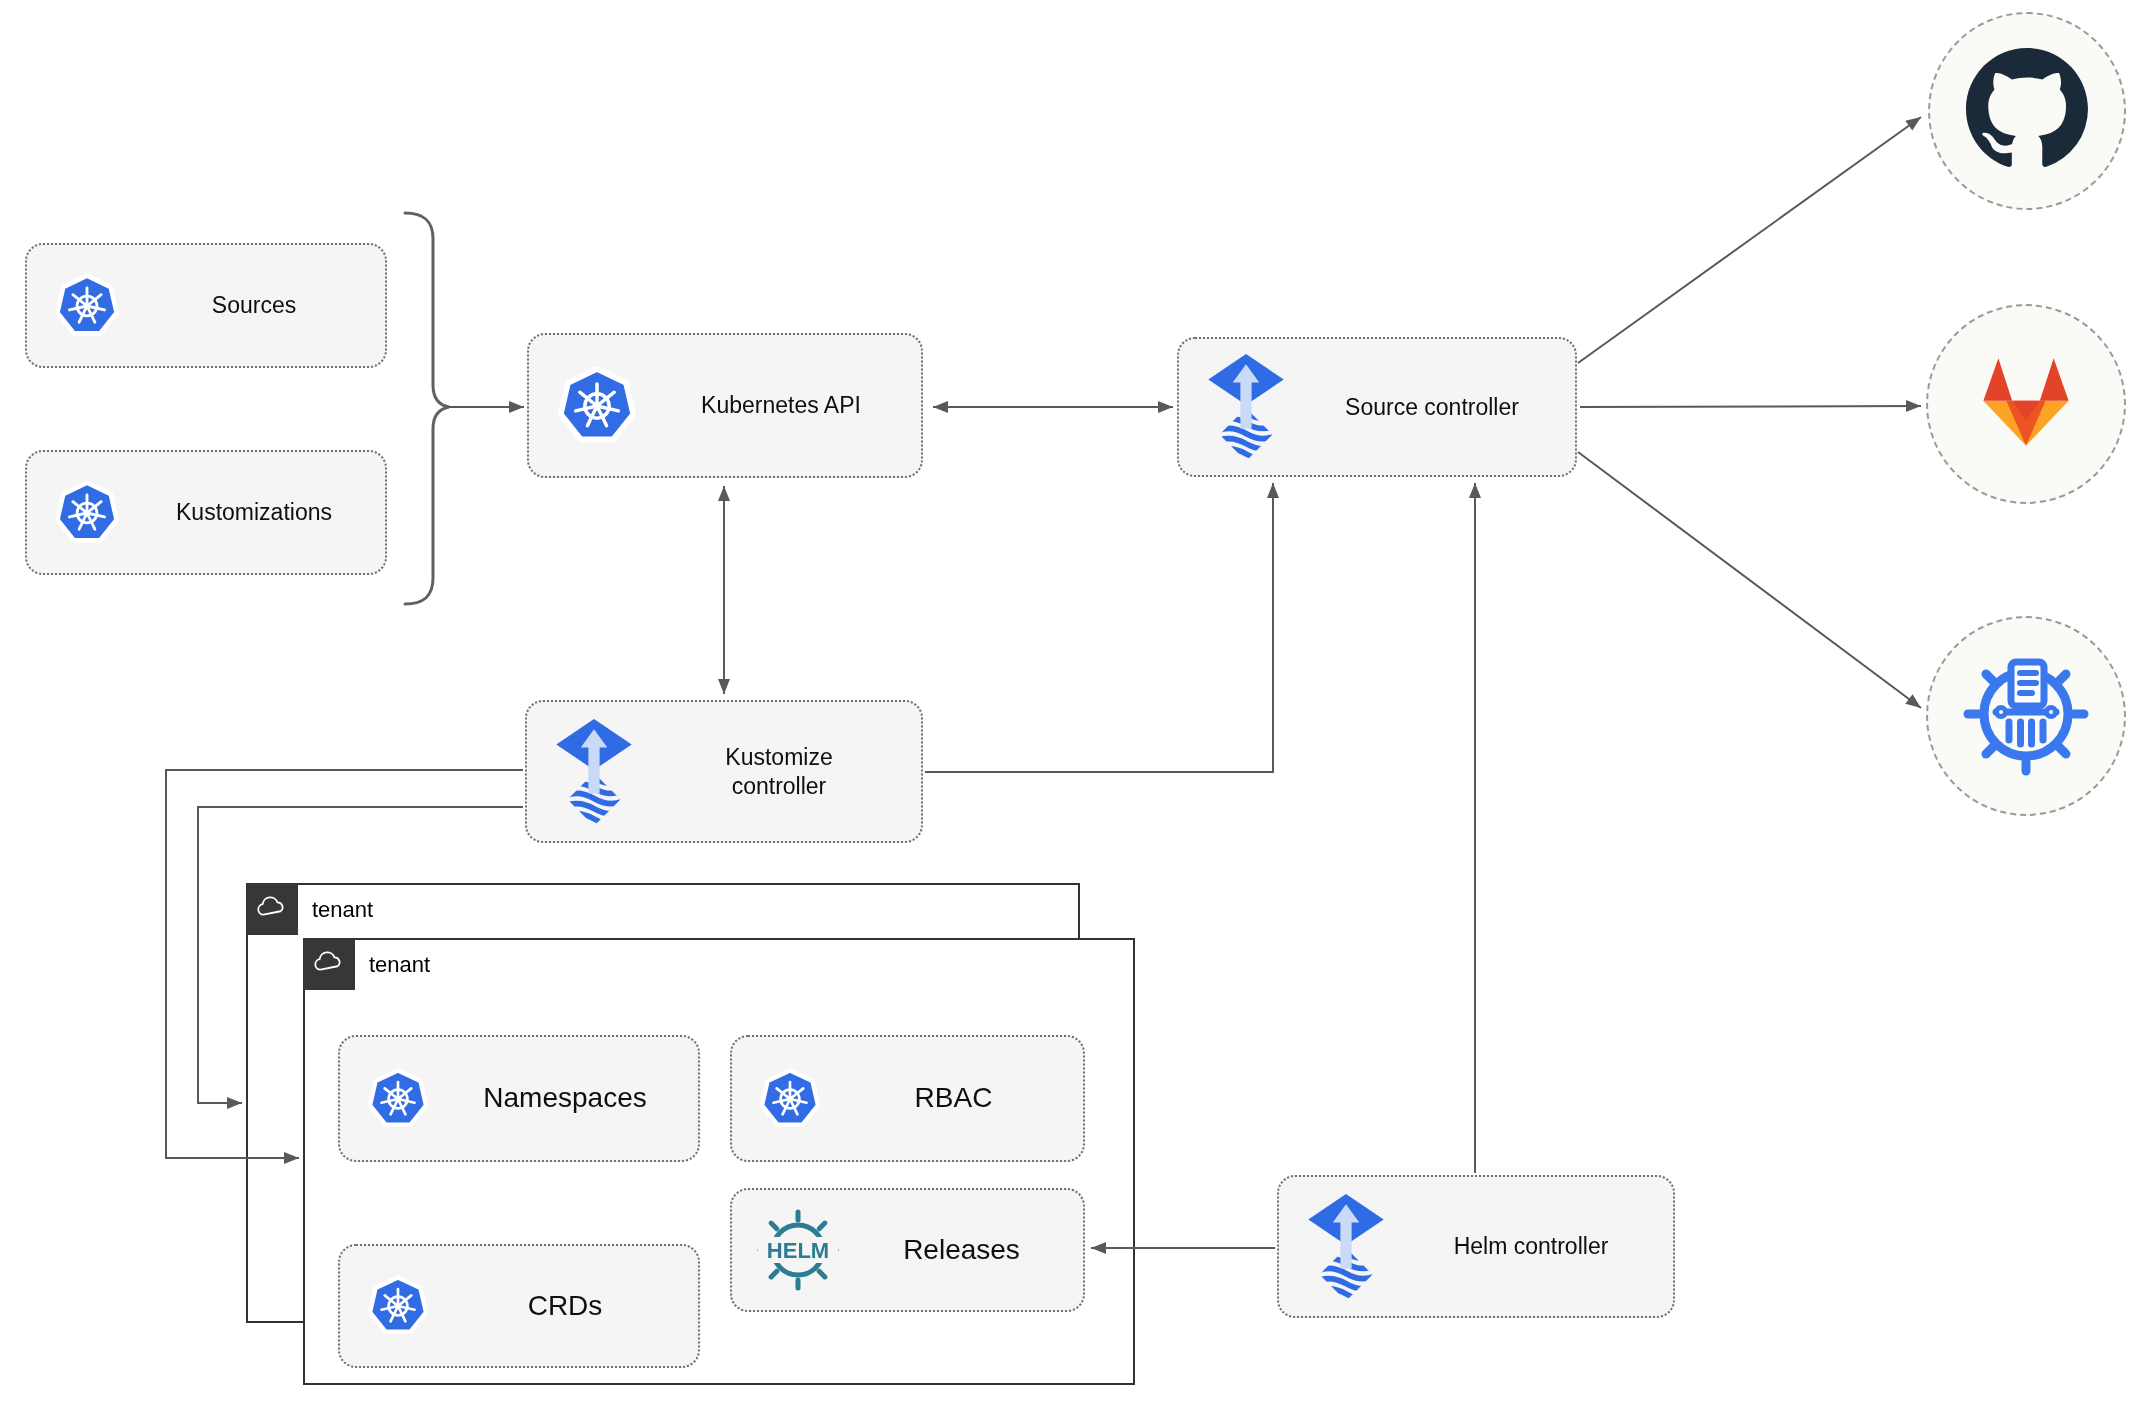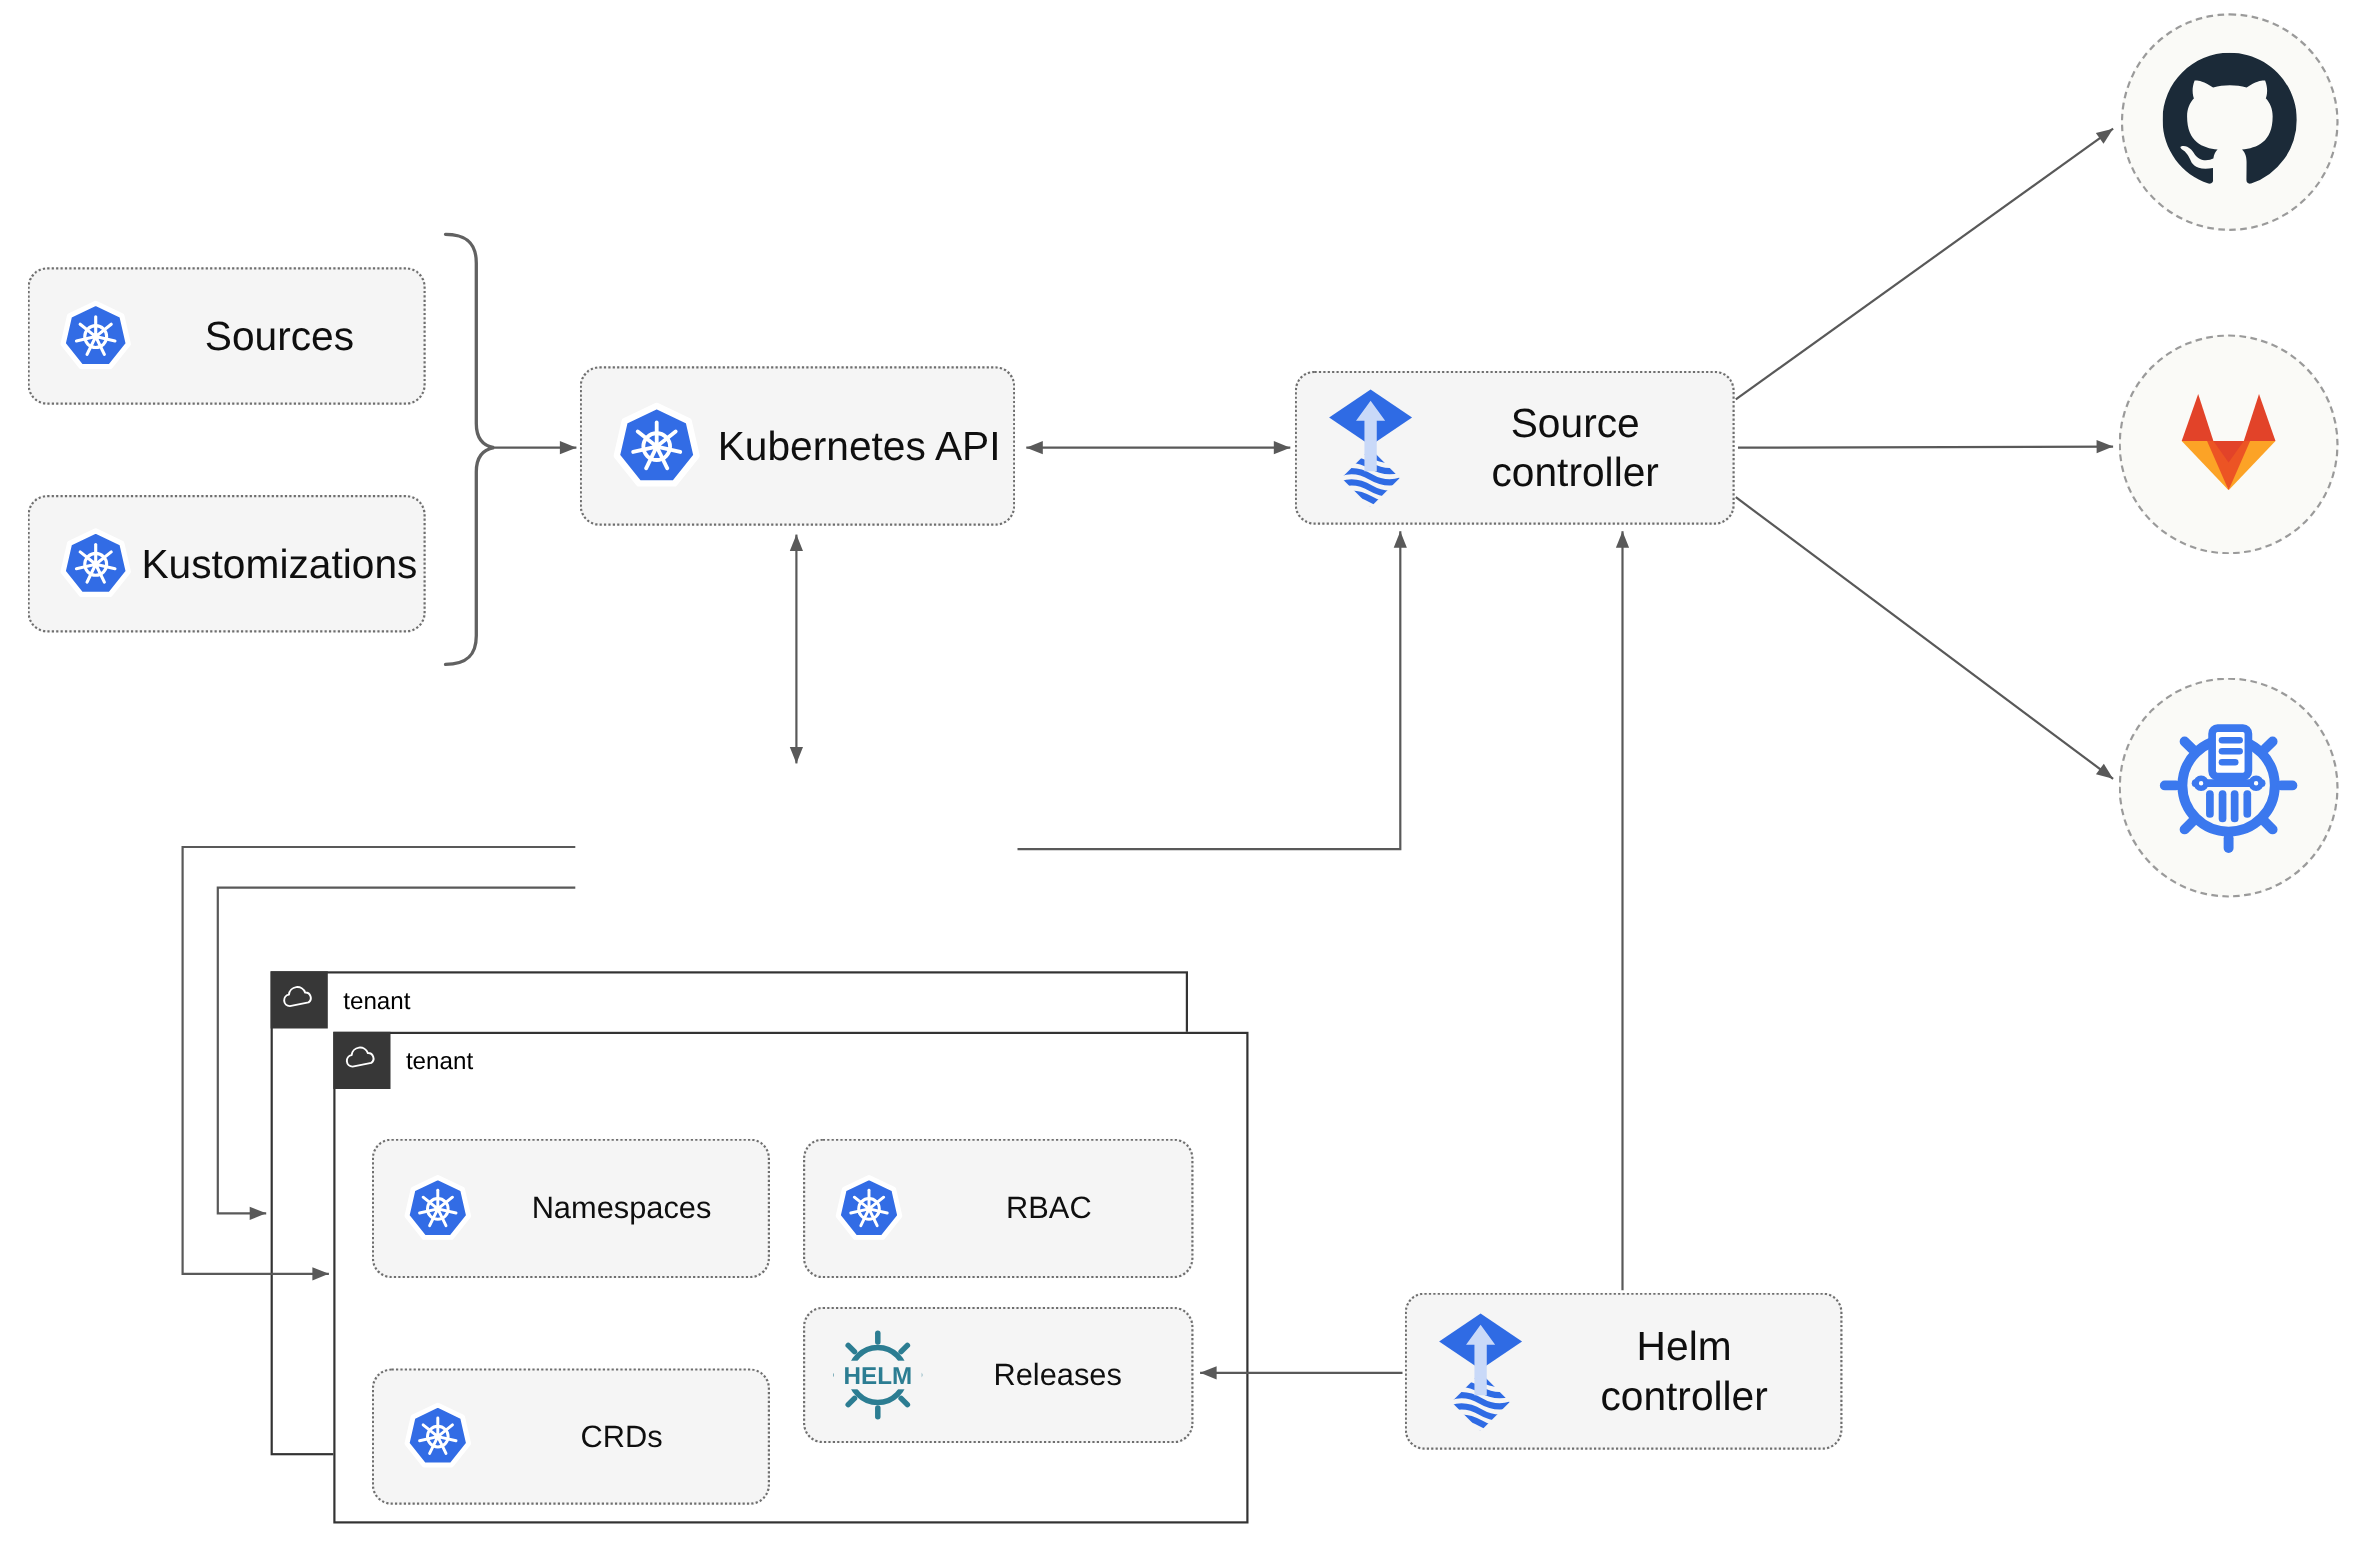--- a/index.html
+++ b/index.html
@@ -8,21 +8,21 @@
     font-family:"Liberation Sans",sans-serif;color:#111;overflow:hidden;
   }
   
   .node{
     position:absolute;display:flex;align-items:center;
     background:#F5F5F5;border:2px dotted #6e6e6e;border-radius:18px;
     box-sizing:border-box;
   }
   .nicon{flex:0 0 auto;display:flex;align-items:center;justify-content:center;margin-left:24px;}
   .nlabel{
-    flex:1 1 auto;text-align:center;font-size:37px;line-height:1.22;color:#0f0f0f;
+    flex:1 1 auto;text-align:center;font-size:23px;line-height:1.22;color:#0f0f0f;
   }
   .nlabel.wrap{max-width:180px;margin:0 auto;}
   .inner .nlabel{font-size:28px;}
   
   .tenant{
     position:absolute;background:#ffffff;border:2px solid #333333;box-sizing:border-box;
   }
   .tenant-tab{
     position:absolute;left:-2px;top:-2px;width:52px;height:52px;background:#373737;
     display:flex;align-items:center;justify-content:center;
@@ -139,20 +139,28 @@
 
   <div class="node layer3" style="left:1177px;top:337px;width:400px;height:140px;">
     <span class="nicon">
       <svg width="86" height="108">
           <use href="#sym-flux"></use>
         </svg>
       </span>
     <div class="nlabel wrap">Source controller</div>
   </div>
 
+  <div class="node layer3" style="left:525px;top:700px;width:398px;height:143px;">
+    <span class="nicon">
+      <svg width="86" height="108">
+          <use href="#sym-flux"></use>
+        </svg>
+      </span>
+    <div class="nlabel wrap">Kustomize controller</div>
+  </div>
 
   <div class="node layer3" style="left:1277px;top:1175px;width:398px;height:143px;">
     <span class="nicon">
       <svg width="86" height="108">
           <use href="#sym-flux"></use>
         </svg>
       </span>
     <div class="nlabel wrap">Helm controller</div>
   </div>
 

